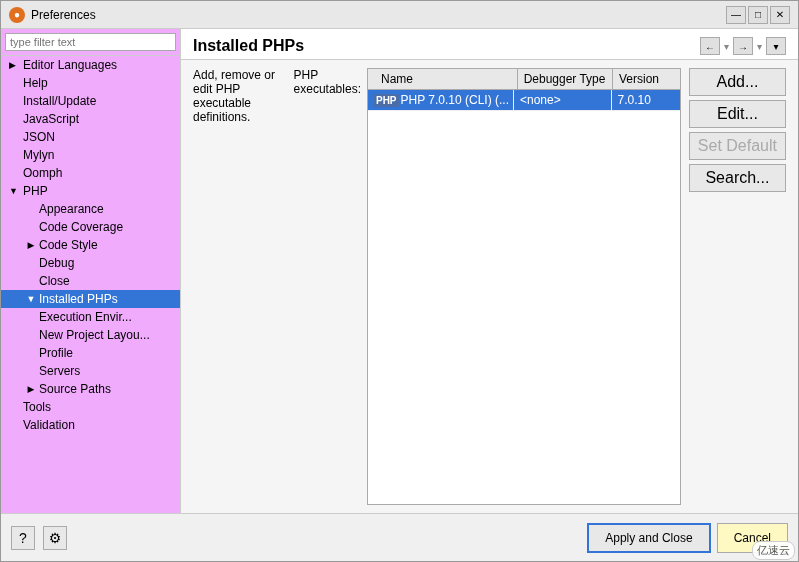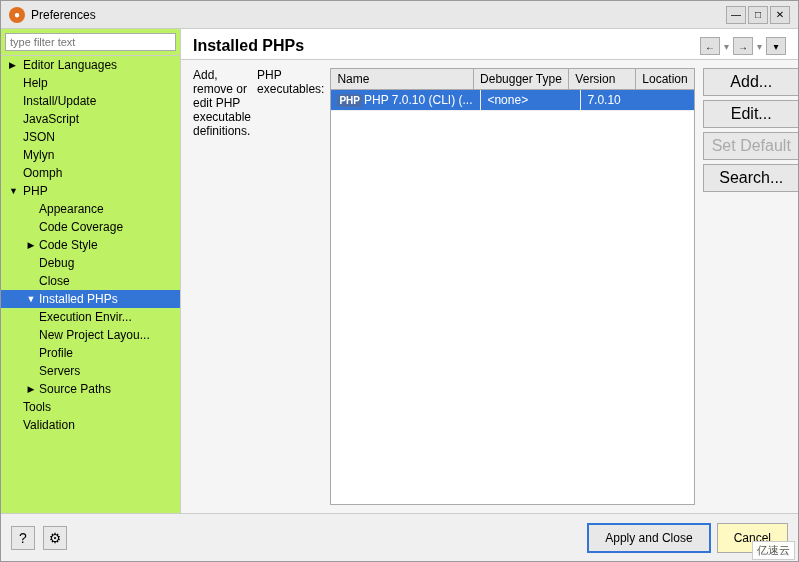--- a/index.html
+++ b/index.html
@@ -74,21 +74,21 @@
 
     .main-content {
       display: flex;
       flex: 1;
       overflow: hidden;
     }
 
     
     .sidebar {
       width: 180px;
-      background: #bef264;
+      background: #f0abfc;
       border-right: 1px solid #ccc;
       display: flex;
       flex-direction: column;
       overflow: hidden;
     }
 
     .filter-box {
       padding: 4px;
       border-bottom: 1px solid #ccc;
     }
@@ -225,21 +225,21 @@
     .th {
       padding: 3px 6px;
       border-right: 1px solid #aaa;
       font-size: 12px;
       color: #000;
       font-weight: normal;
     }
 
     .th:last-child { border-right: none; }
 
-    .th-name { width: 150px; }
+    .th-name { width: 150px; margin-left: 7px; }
     .th-debugger { width: 100px; }
     .th-version { width: 70px; }
     .th-location { flex: 1; }
 
     .table-body {
       flex: 1;
       overflow-y: auto;
     }
 
     .table-row {
@@ -354,21 +354,21 @@
 
     .watermark {
       position: fixed;
       bottom: 2px;
       right: 4px;
       background: rgba(255,255,255,0.9);
       padding: 1px 4px;
       font-size: 11px;
       color: #555;
       border: 1px solid #ccc;
-      border-radius: 0;
+      border-radius: 8px;
     }
   </style>
 </head>
 <body>
 
 <div class="window">
 
   <div class="title-bar">
     <div class="title-bar-left">
       <div class="title-bar-icon">
@@ -514,21 +514,20 @@
         <div class="panel-description">Add, remove or edit PHP executable definitions.</div>
         <div class="panel-sublabel">PHP executables:</div>
 
         <div class="table-area">
 
           <div class="php-table">
             <div class="table-header">
               <div class="th th-name">Name</div>
               <div class="th th-debugger">Debugger Type</div>
               <div class="th th-version">Version</div>
-              <div class="th th-location">Location</div>
             </div>
             <div class="table-body">
               <div class="table-row selected">
                 <div class="td td-name">
                   <span class="php-icon">PHP</span>
                   <span>PHP 7.0.10 (CLI) (...</span>
                 </div>
                 <div class="td td-debugger">&lt;none&gt;</div>
                 <div class="td td-version">7.0.10</div>
               </div>

